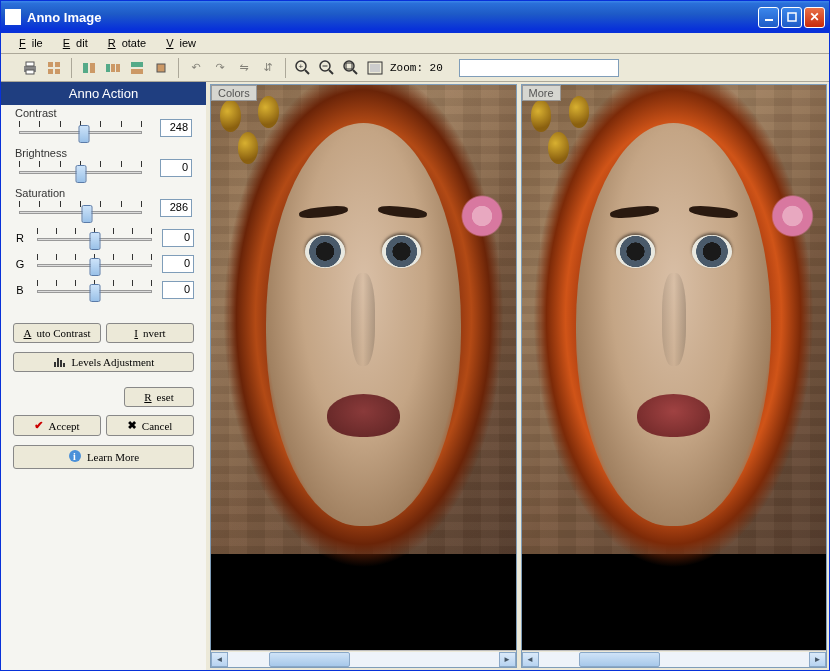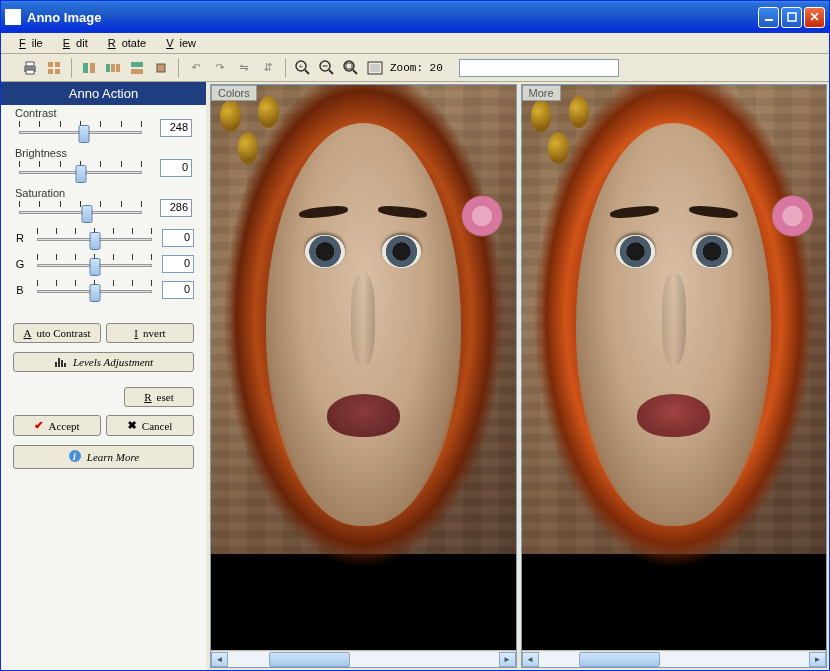--- a/index.html
+++ b/index.html
@@ -43,21 +43,21 @@
   .slider-track { position: absolute; top: 12px; left: 4px; right: 4px; height: 3px; background: #ddd; border: 1px solid #999; }
   .slider-thumb { position: absolute; top: 6px; width: 11px; height: 18px; background: linear-gradient(to bottom, #cde3f9, #9ac1e8); border: 1px solid #5a7ba8; border-radius: 2px; transform: translateX(-50%); }
   .val-box { width: 32px; height: 18px; border: 1px solid #7f9db9; background: white; text-align: right; padding: 1px 3px; font-size: 11px; }
   
   .cb-row { display: flex; align-items: center; gap: 6px; padding: 1px 12px; }
   .cb-letter { width: 14px; text-align: center; font-size: 11px; }
   
   .btn-row { display: flex; gap: 5px; padding: 6px 12px 3px 12px; }
   .btn { background: #ece9d8; border: 1px solid #888; border-radius: 3px; padding: 3px 8px; font-size: 11px; cursor: pointer; display: flex; align-items: center; justify-content: center; gap: 5px; font-family: Tahoma; }
   .btn .u { text-decoration: underline; }
-  .btn-full { width: 100%; font-style: italic; }
+  .btn-full { width: 100%; }
   .btn-half { flex: 1; }
   .btn-right { margin-left: auto; width: 70px; }
   .right-row { display:flex; padding: 2px 12px; }
   .icon-sm { width: 14px; height: 12px; display: inline-block; }
   
   .previews { flex: 1; display: flex; gap: 4px; padding: 2px 2px 2px 4px; background: #ece9d8; }
   .preview-pane { flex: 1; display: flex; flex-direction: column; border: 1px solid #7f9db9; background: black; position: relative; }
   .pane-label { position: absolute; top: 0; left: 0; background: #d6d6d0; border: 1px solid #999; padding: 1px 6px; font-size: 11px; color: #555; z-index: 2; }
   .preview-img { flex: 1; position: relative; overflow: hidden; }
   .face { width: 100%; height: 83%; position: relative; background: linear-gradient(135deg, #8a6a4a 0%, #a08060 30%, #7a5a40 60%, #5a4030 100%); }

